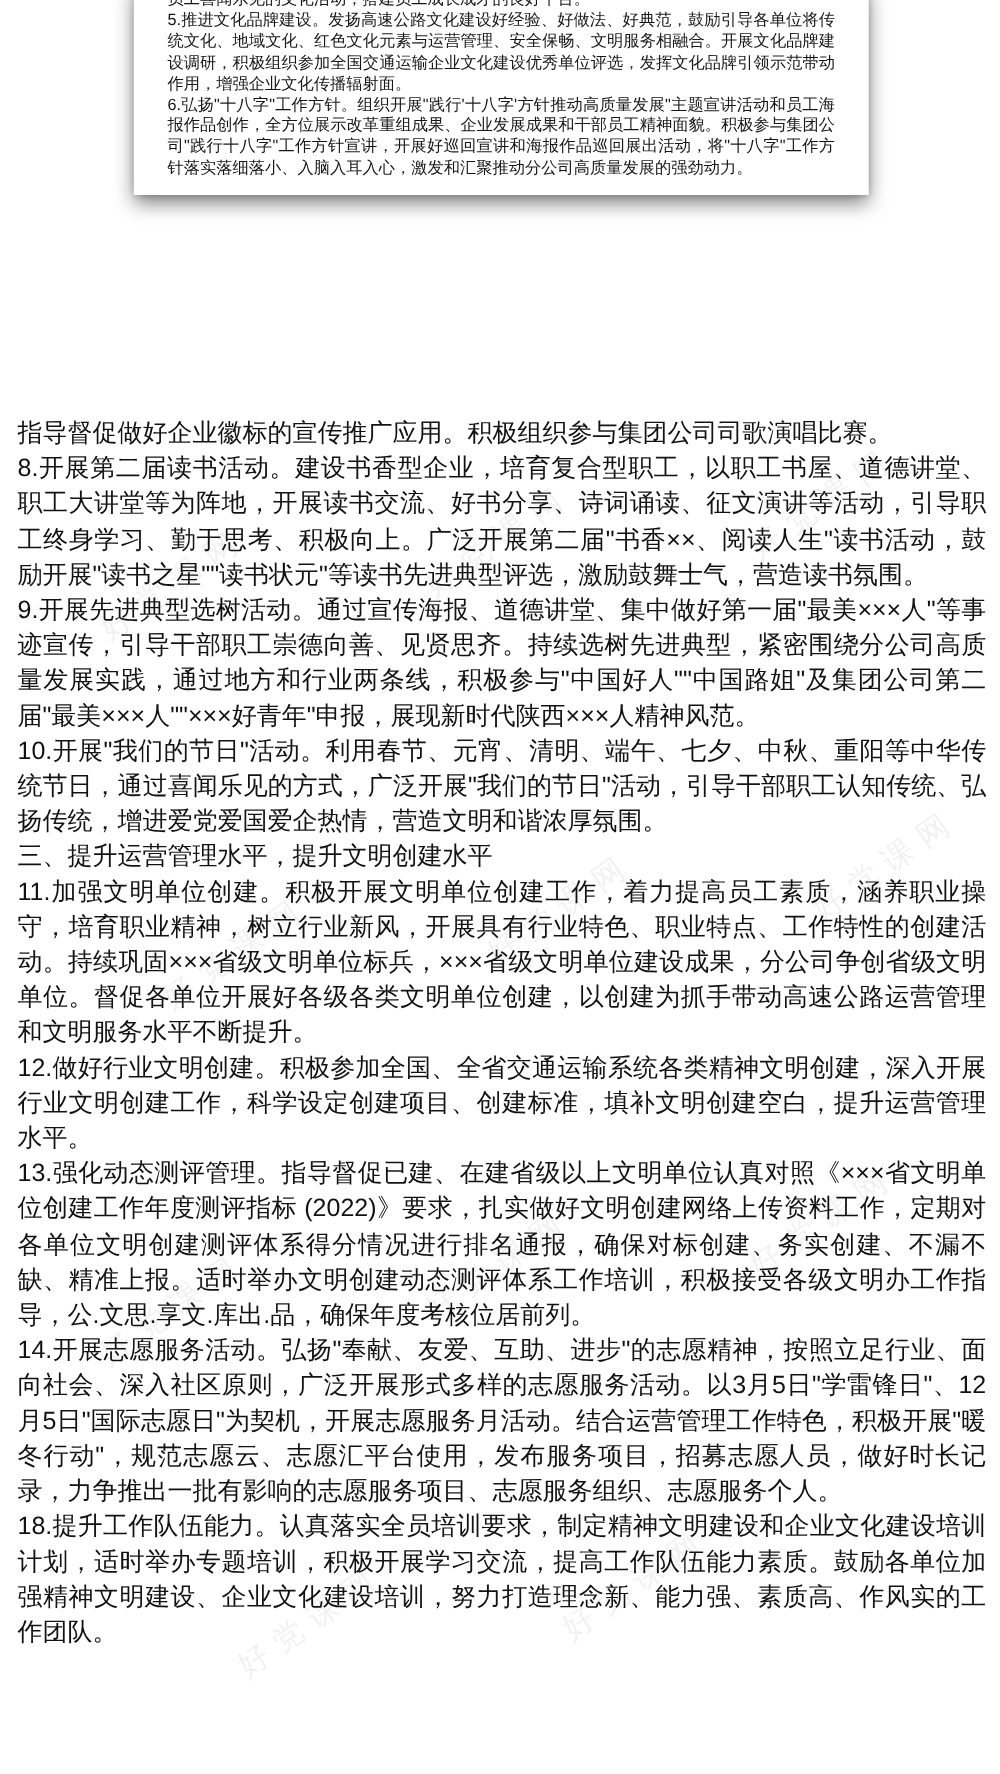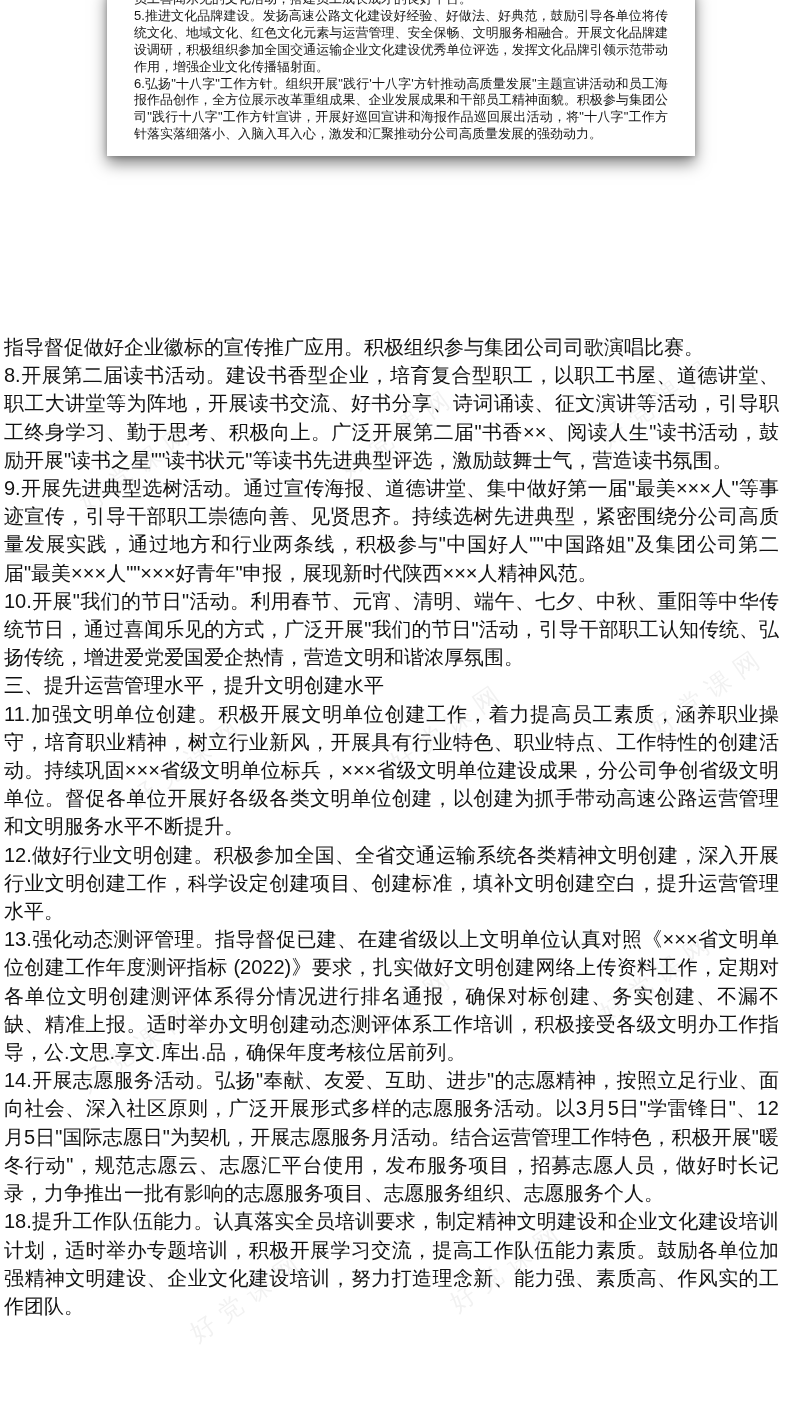--- a/index.html
+++ b/index.html
@@ -36,21 +36,21 @@
     margin: 0;
     font-size: 13px;
     line-height: 16.9px;
     text-align: justify;
     color: #161616;
     font-weight: 400;
   }
   
   .doc {
     position: absolute;
-    left: 4px; top: 333px;
+    left: 14px; top: 333px;
     width: 775px;
     z-index: 1;
   }
   .doc p {
     margin: 0;
     font-size: 20px;
     line-height: 28.2px;
     text-align: justify;
     color: #121212;
   }

